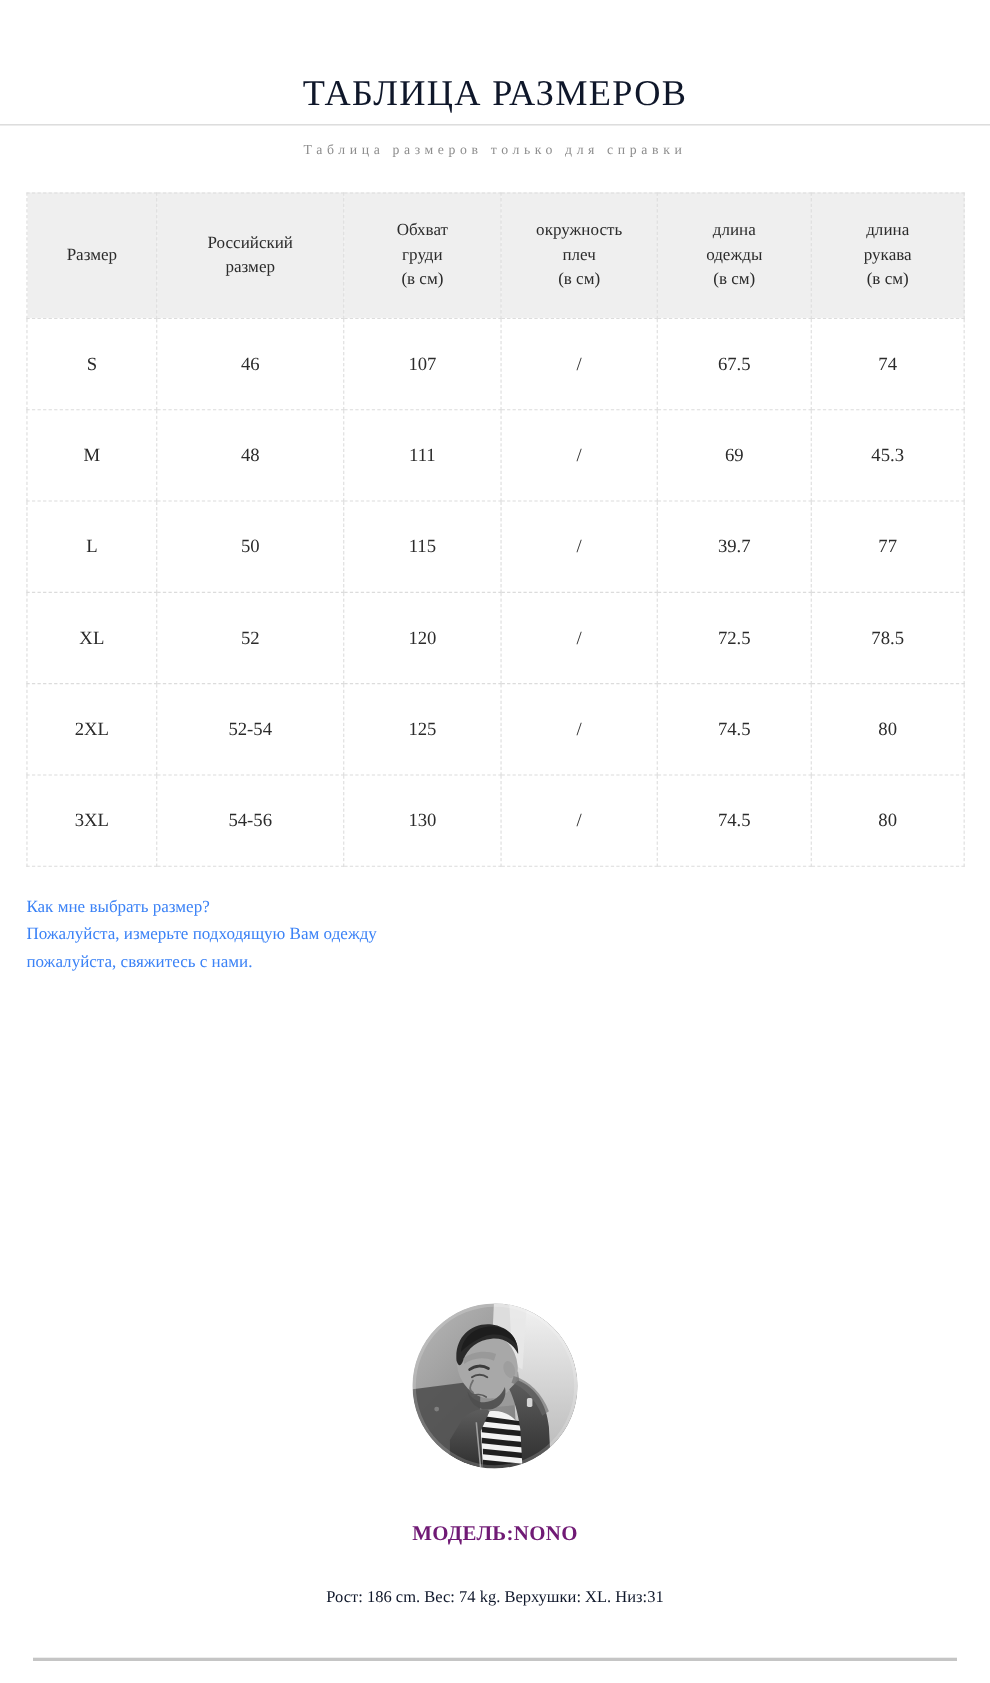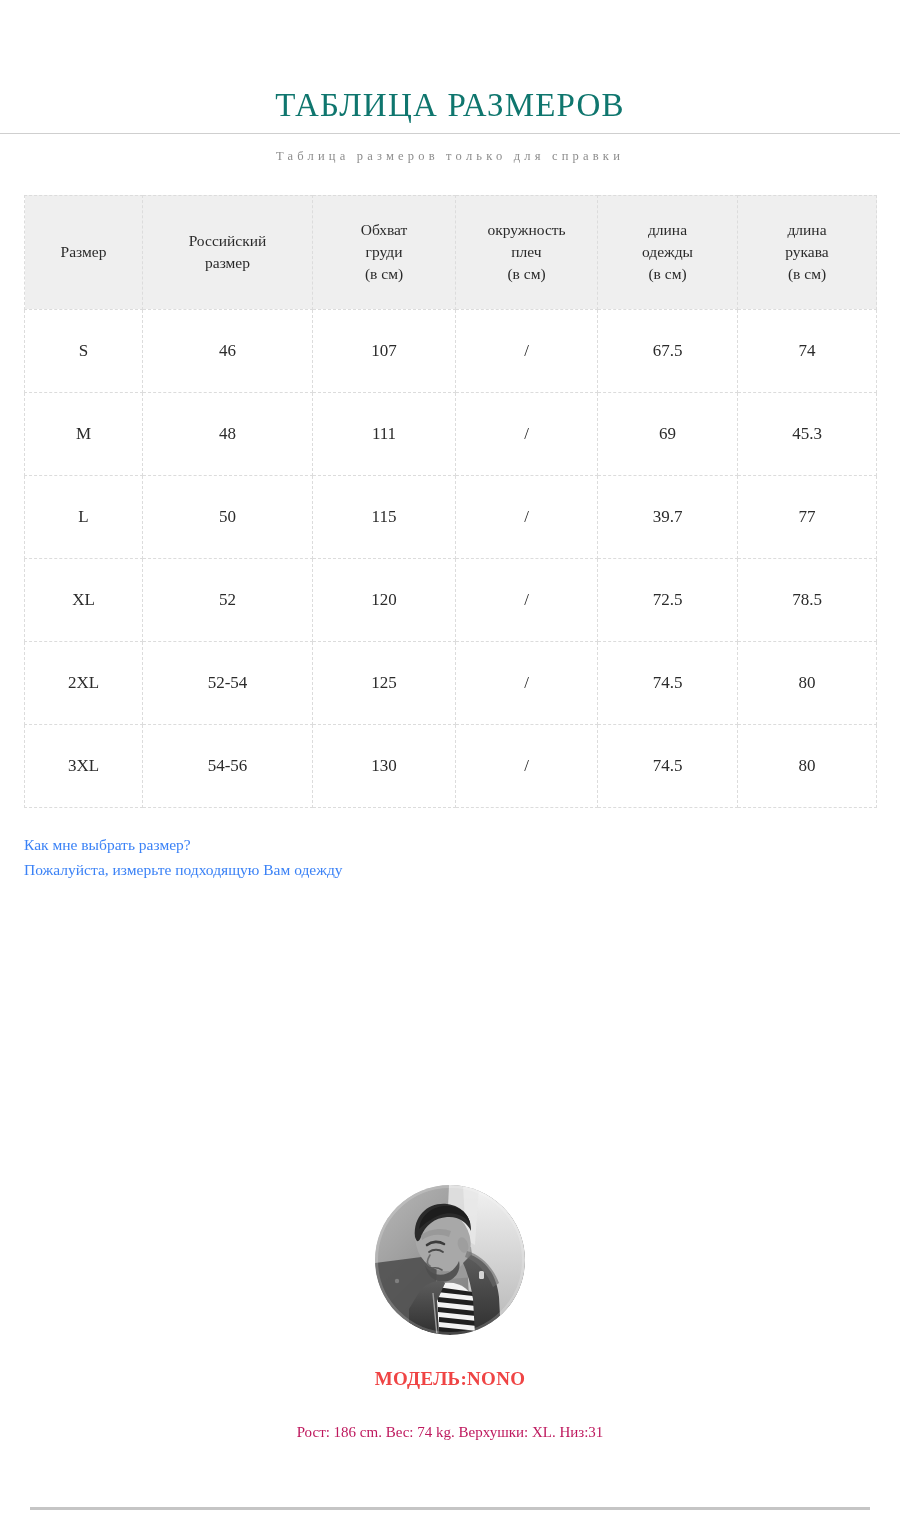--- a/index.html
+++ b/index.html
@@ -15,23 +15,23 @@
     position: relative;
     overflow: hidden;
   }
 
   
   .page-title {
     text-align: center;
     font-size: 33px;
     font-weight: 400;
     letter-spacing: 1.2px;
-    color: #0f766e;
+    color: #0f172a;
     margin: 0;
-    padding-top: 88px;
+    padding-top: 68px;
     line-height: 1.05;
     font-family: "Liberation Serif", "DejaVu Serif", serif;
   }
   .title-rule {
     width: 100%;
     height: 1px;
     background: #cfcfcf;
     margin: 10px 0 0 0;
     border: 0;
   }
@@ -113,29 +113,29 @@
     border-radius: 50%;
     margin: 0 auto;
     overflow: hidden;
     position: relative;
     background: #c9c9c9;
   }
   .model-photo svg { display: block; width: 150px; height: 150px; }
   .model-name {
     font-size: 19px;
     font-weight: 700;
-    color: #ef4444;
-    margin: 0;
+    color: #701a75;
+    margin: 16px;
     padding-top: 33px;
     letter-spacing: 0.3px;
     font-family: "Liberation Serif", "DejaVu Serif", serif;
   }
   .model-stats {
     font-size: 15px;
-    color: #be185d;
+    color: #0f172a;
     margin: 12px;
     padding-top: 22px;
     font-family: "Liberation Serif", "DejaVu Serif", serif;
   }
 
   
   .footer-rule {
     position: absolute;
     left: 30px;
     right: 30px;
@@ -241,20 +241,21 @@
         <td>74.5</td>
         <td>80</td>
       </tr>
     </tbody>
   </table>
 </div>
 
 <div class="help-note">
   <span class="line">Как мне выбрать размер?</span>
   <span class="line">Пожалуйста, измерьте подходящую Вам одежду</span>
+  <span class="line">пожалуйста, свяжитесь с нами.</span>
 </div>
 
 <div class="model-block">
   <div class="model-photo">
     <svg viewBox="0 0 150 150">
       <defs>
         <clipPath id="circleClip">
             <circle cx="75" cy="75" r="75"></circle>
           </clipPath>
         <linearGradient id="bgGrad" x1="0" y1="0" x2="1" y2="1">

